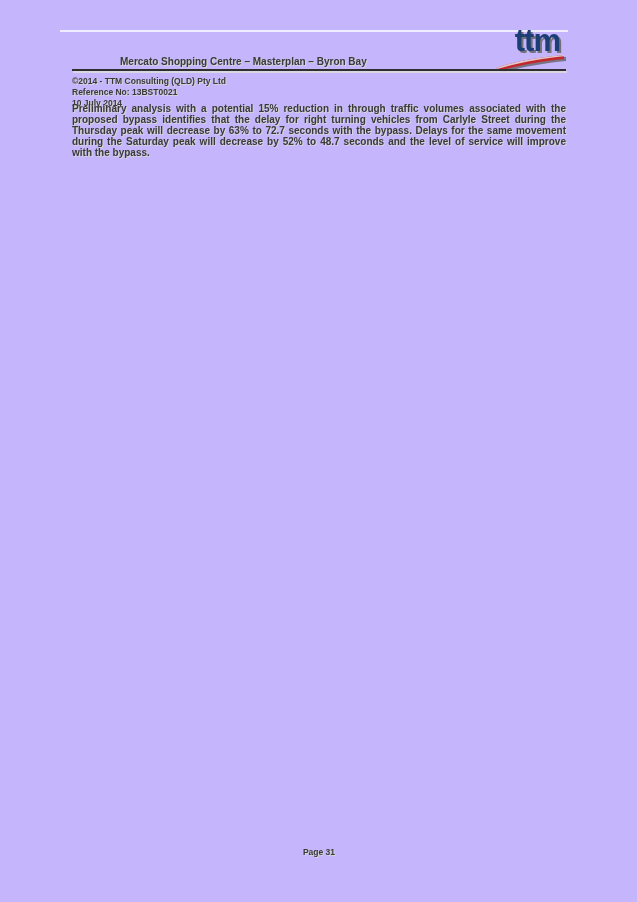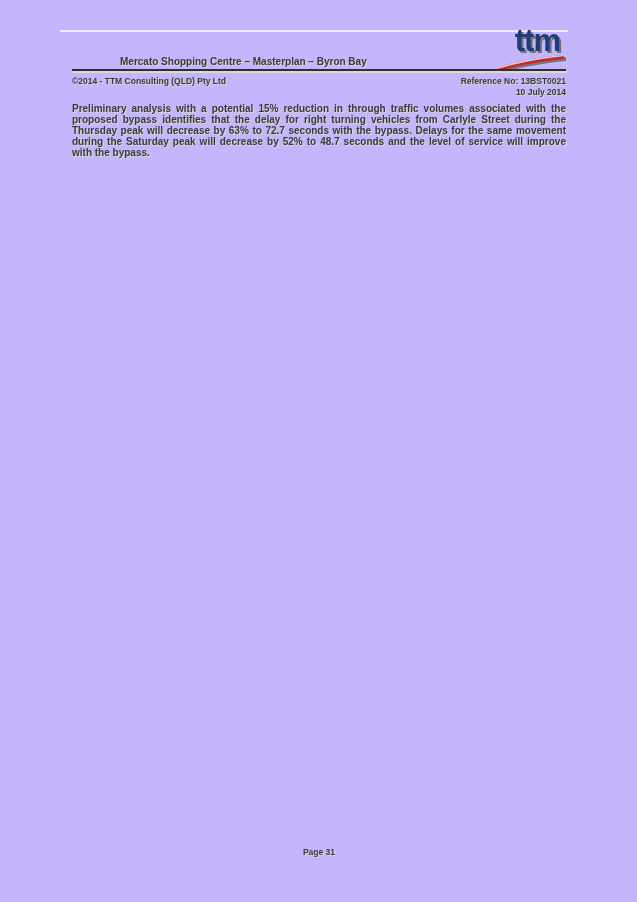--- a/index.html
+++ b/index.html
@@ -75,27 +75,27 @@
     box-shadow: 1px 2px 0 rgba(220,220,220,0.85);
   }
   .meta-row {
     position: absolute;
     left: 72px;
     top: 76px;
     width: 494px;
     display: flex;
     justify-content: space-between;
     align-items: flex-start;
+    flex-direction: column;
   }
   .copyright {
     font-size: 8.5px;
     line-height: 11px;
   }
   .ref-block {
-    text-align: right;
     font-size: 8.5px;
     line-height: 11px;
   }
   .body-paragraph {
     position: absolute;
     left: 72px;
     top: 103px;
     width: 494px;
     font-size: 10px;
     line-height: 11px;

